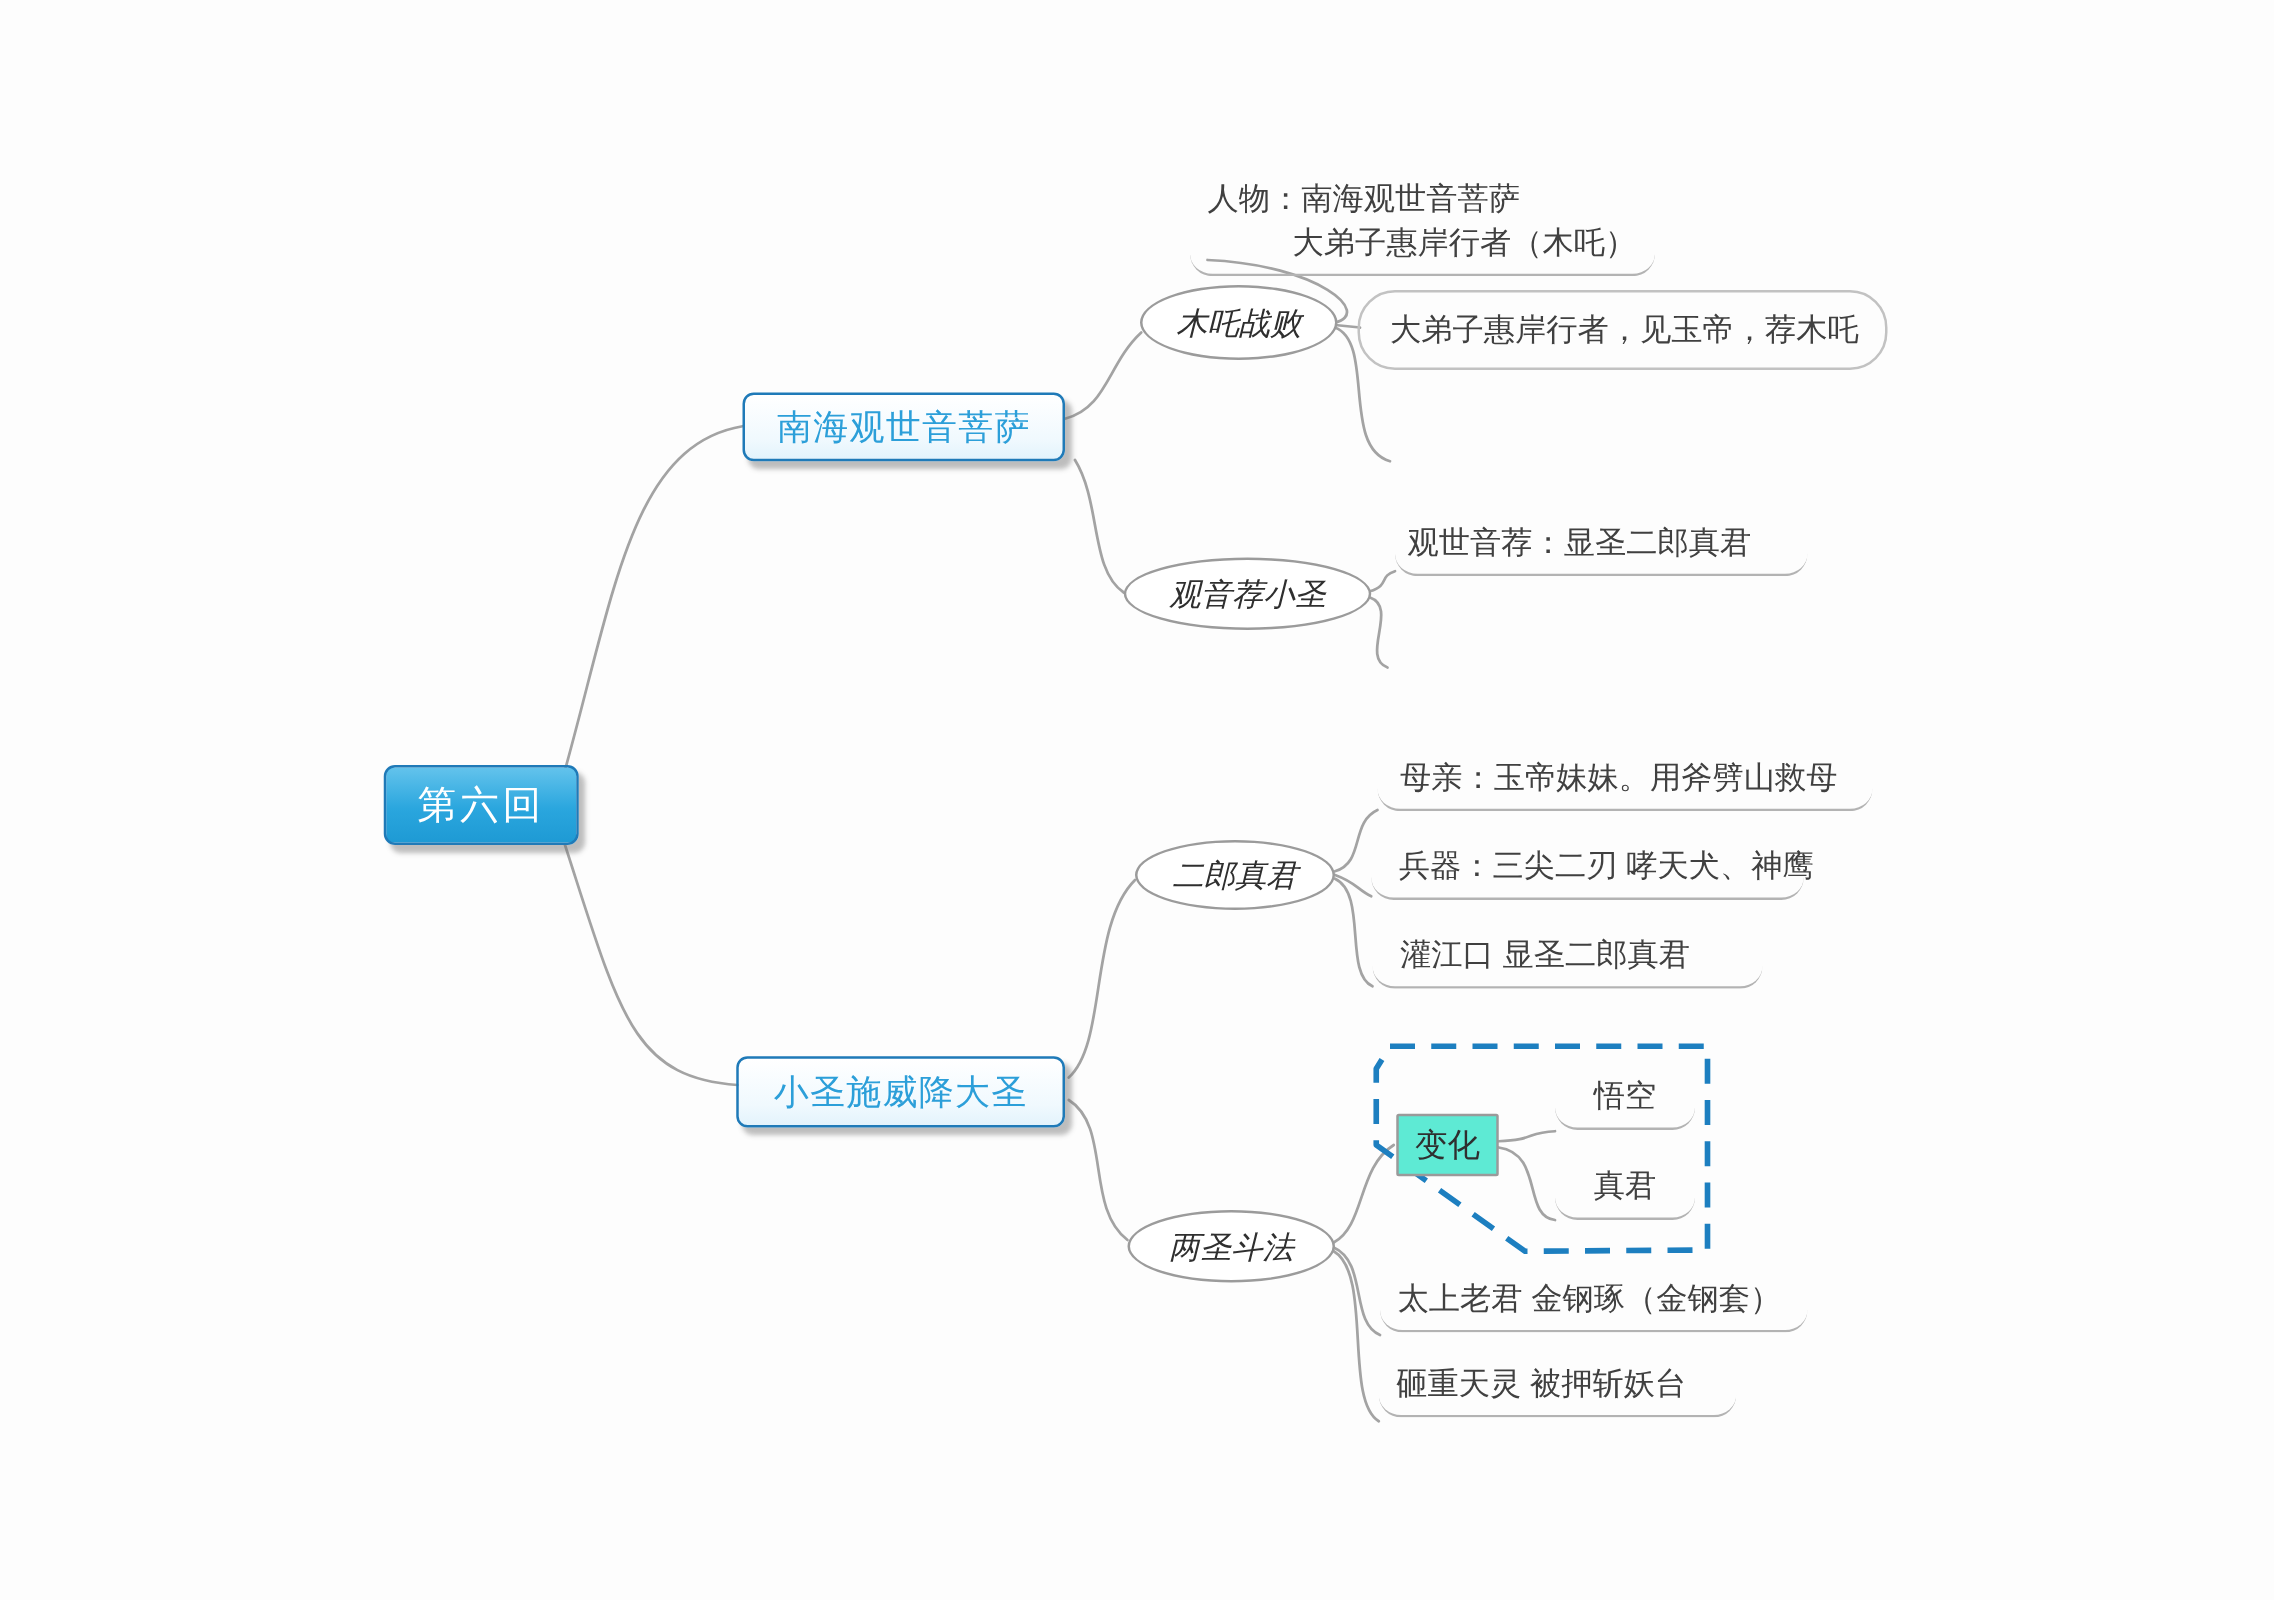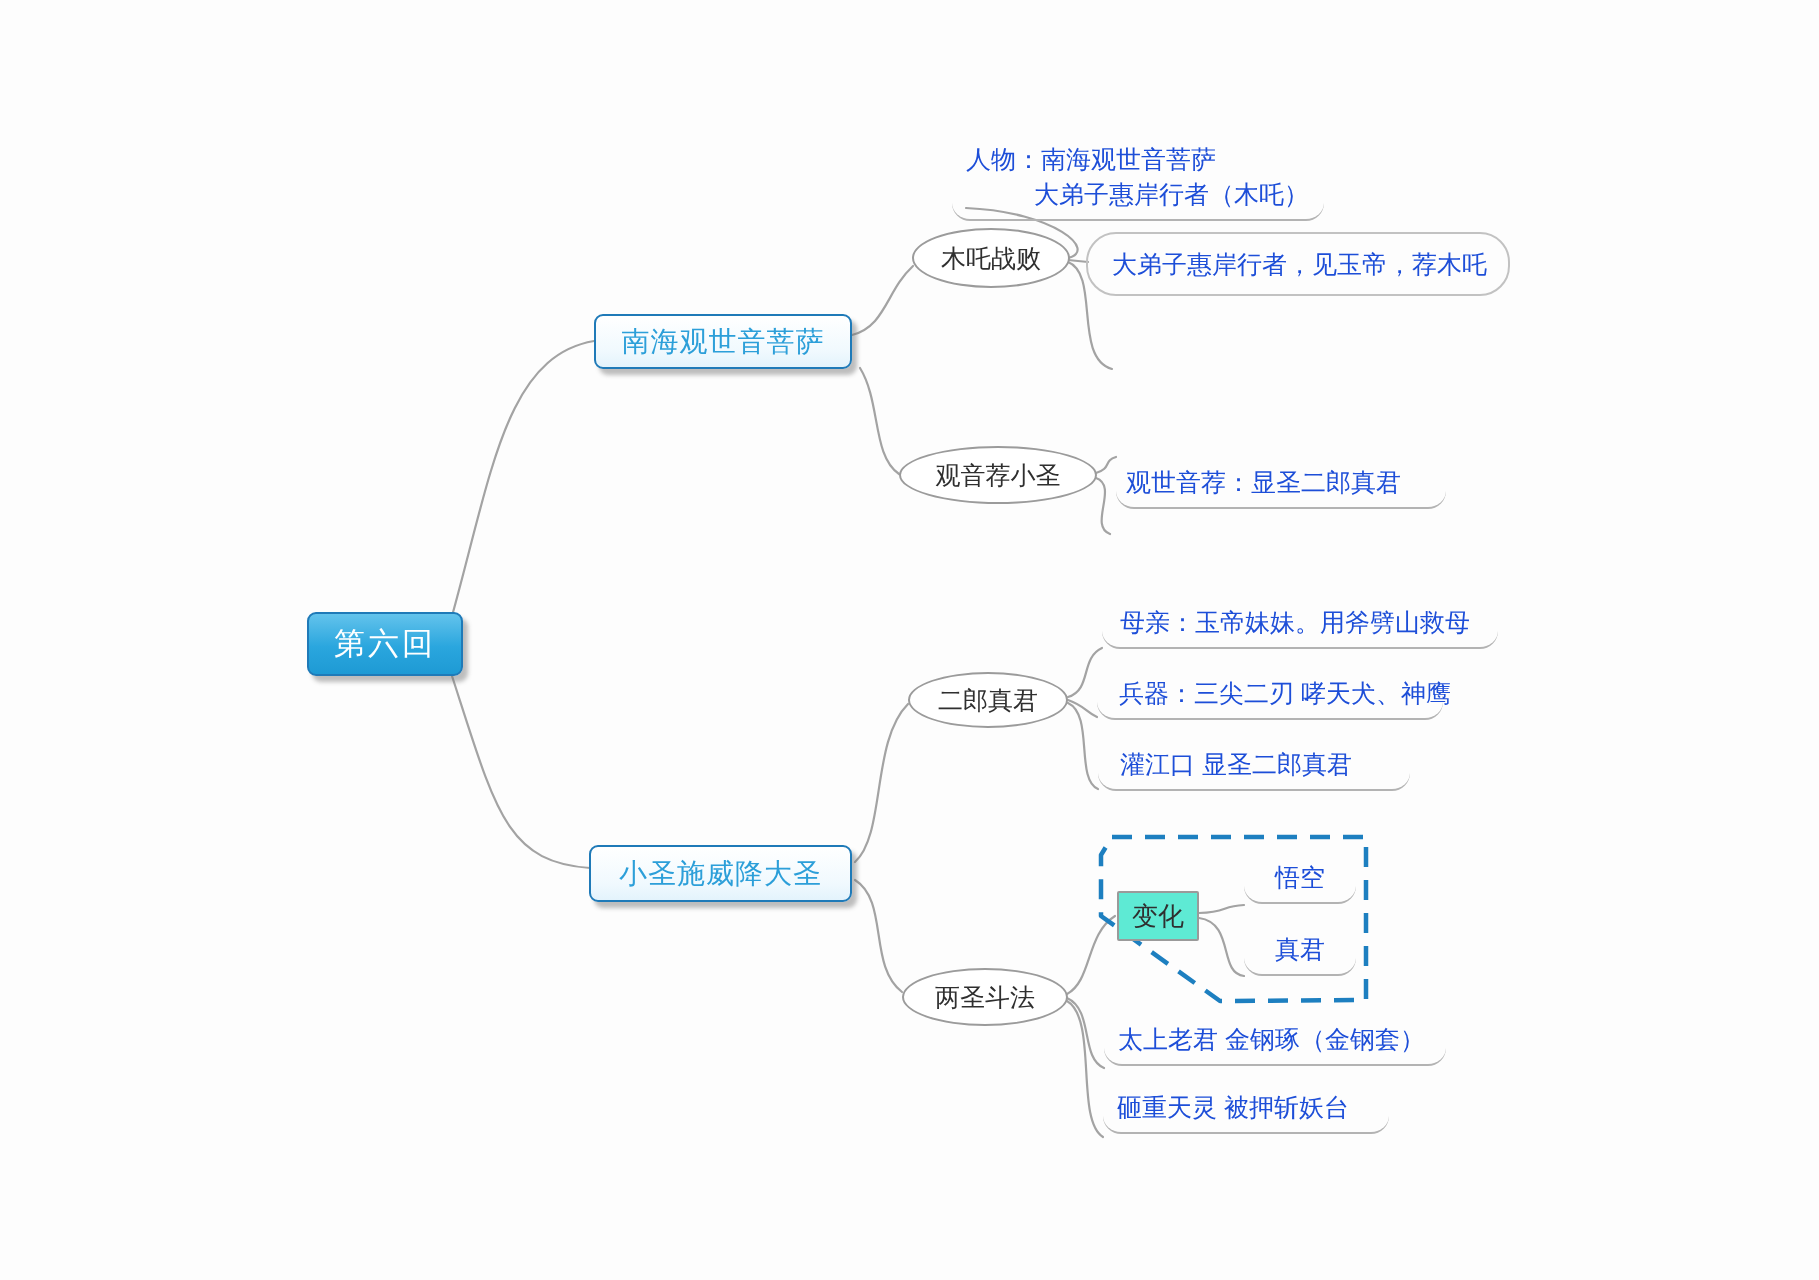--- a/index.html
+++ b/index.html
@@ -29,25 +29,26 @@
     color:#2c9fd9;font-size:28px;letter-spacing:1px;
   }
 
   
   .ellipse{
     position:absolute;
     display:flex;align-items:center;justify-content:center;
     border:2px solid #9b9b9b;border-radius:50%;
     background:#ffffff;color:#2f2f2f;font-size:25px;
     box-sizing:border-box;
+    font-style:italic;
   }
 
   
   .leaf{
-    position:absolute;color:#1d4ed8;font-size:25px;line-height:1.4;
+    position:absolute;color:#404040;font-size:25px;line-height:1.4;
     box-sizing:border-box;white-space:nowrap;
   }
   .leaf.underl{
     border-bottom:2px solid #b3b3b3;
     border-radius:0 0 18px 18px;
     padding:4px 10px 7px 10px;
   }
   .leaf.capsule{
     border:2px solid #c2c2c2;border-radius:30px;
     display:flex;align-items:center;
@@ -117,21 +118,21 @@
   <div class="ellipse" style="left:902px;top:968px;width:166px;height:58px;">两圣斗法</div>
 
   <div class="leaf underl" style="left:952px;top:138px;width:372px;padding-left:14px;">
     <div class="l1">人物：南海观世音菩萨</div>
     <div class="l2">大弟子惠岸行者（木吒）</div>
   </div>
 
   <div class="leaf capsule" style="left:1086px;top:232px;width:424px;height:64px;">大弟子惠岸行者，见玉帝，荐木吒</div>
 
 
-  <div class="leaf underl" style="left:1116px;top:413px;width:330px;margin-top:48px;">观世音荐：显圣二郎真君</div>
+  <div class="leaf underl" style="left:1116px;top:413px;width:330px;">观世音荐：显圣二郎真君</div>
 
 
   <div class="leaf underl" style="left:1102px;top:601px;width:396px;padding-left:18px;">母亲：玉帝妹妹。用斧劈山救母</div>
 
   <div class="leaf underl" style="left:1097px;top:672px;width:346px;padding-left:22px;">兵器：三尖二刃 哮天犬、神鹰</div>
 
   <div class="leaf underl" style="left:1098px;top:743px;width:312px;padding-left:22px;">灌江口 显圣二郎真君</div>
 
   <div class="rectnode" style="left:1117px;top:891px;width:82px;height:50px;">变化</div>
 

